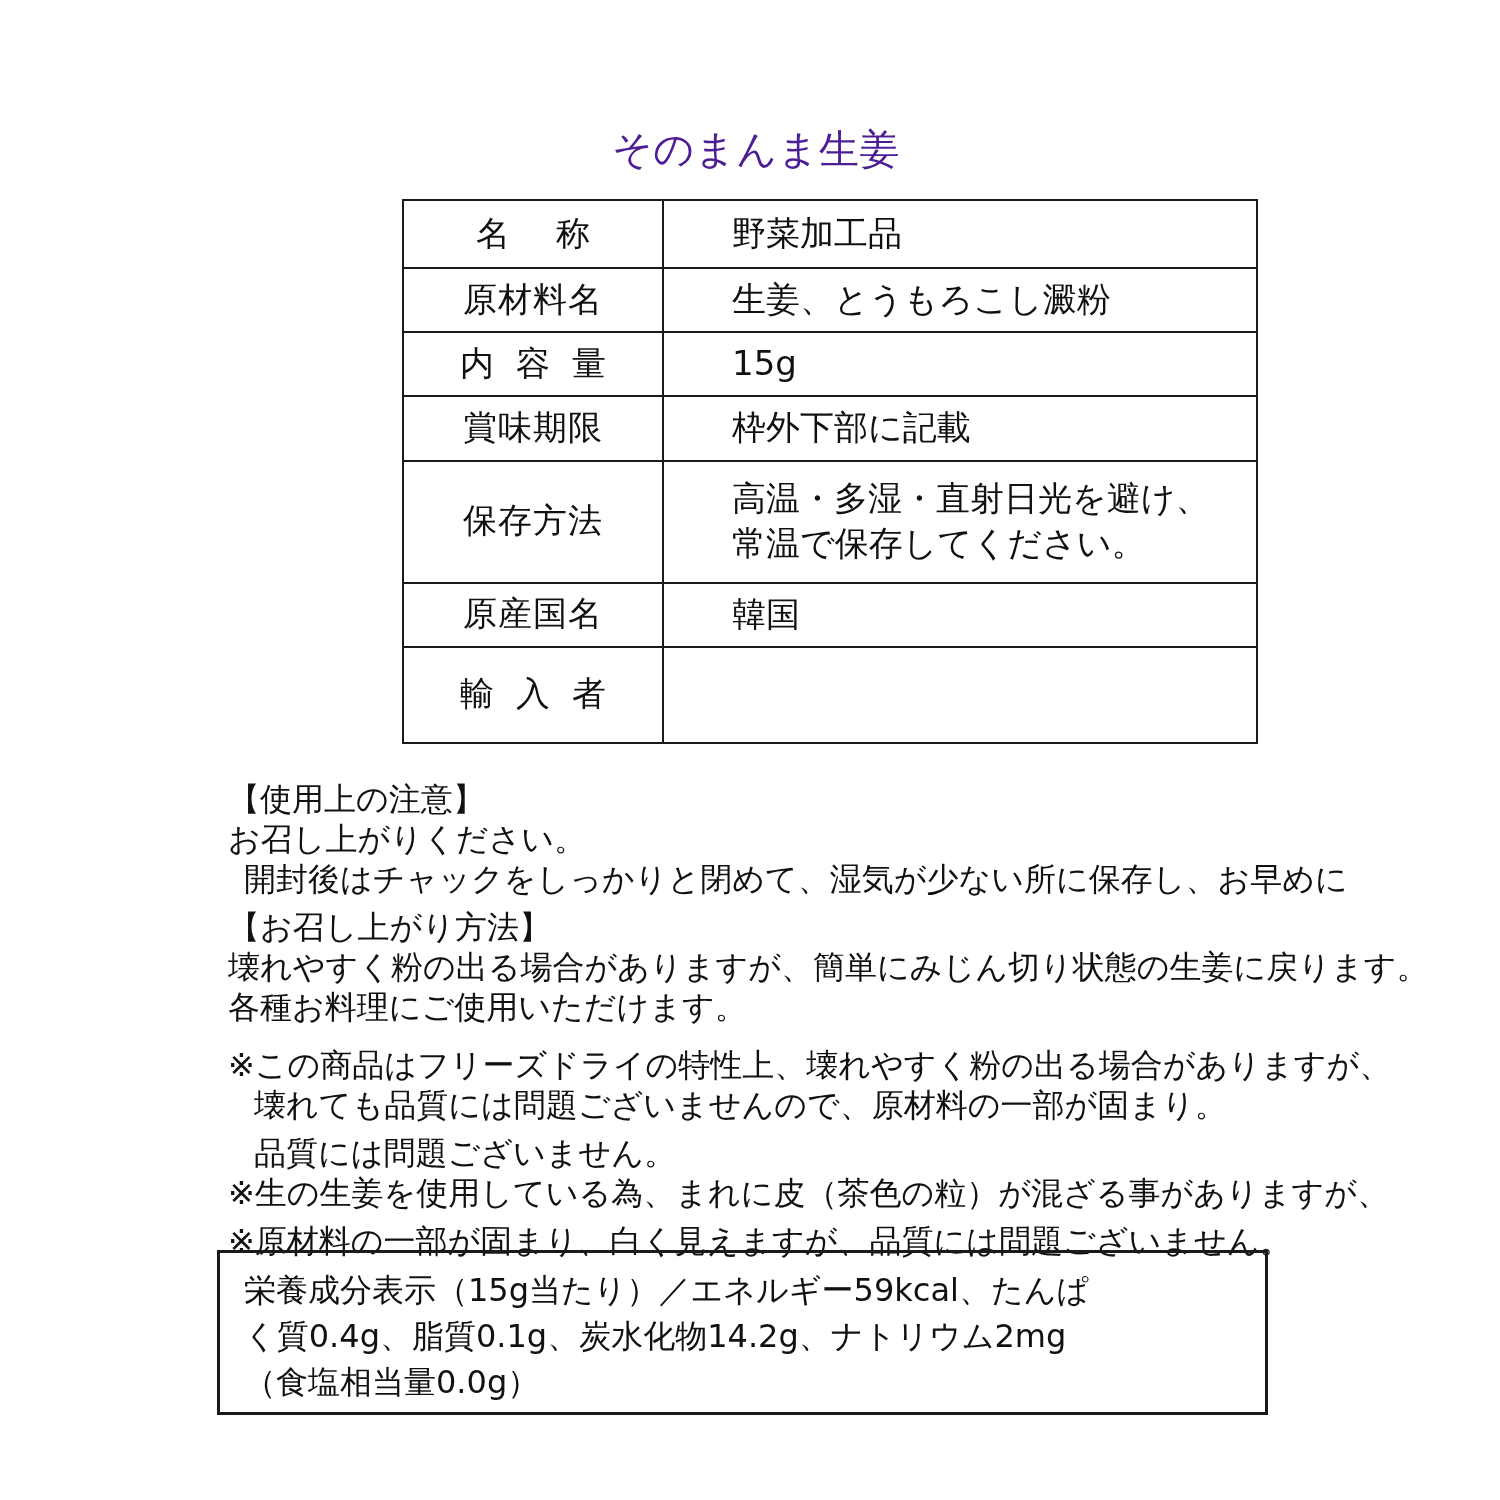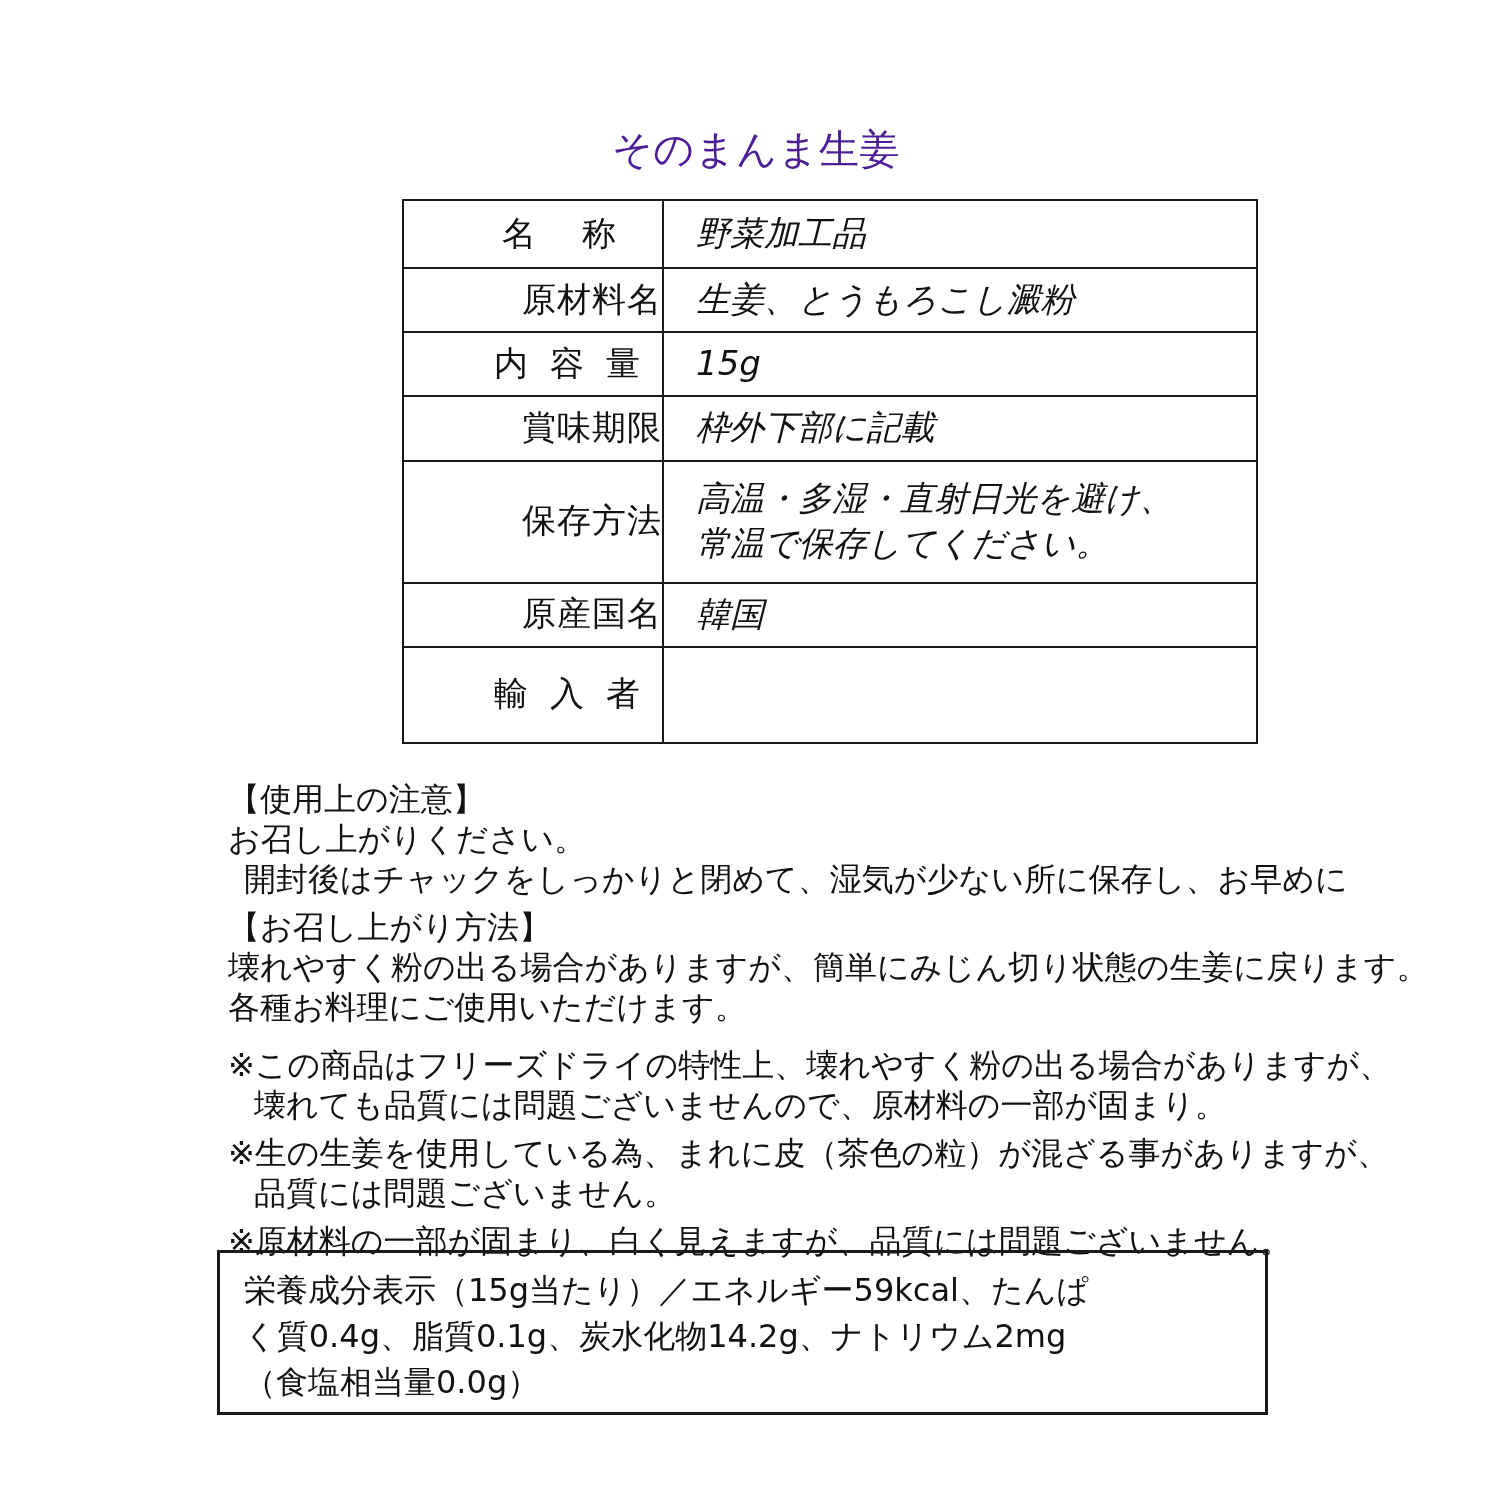--- a/index.html
+++ b/index.html
@@ -48,31 +48,30 @@
     table-layout: fixed;
   }
   .spec-table td {
     border: 2px solid #1a1a1a;
     padding: 0;
     vertical-align: middle;
     color: #111111;
   }
   .spec-table td.label-cell {
     width: 258px;
-    text-align: right;
+    text-align: center;
     font-size: 34px;
     line-height: 1.2;
     padding: 8px 0 10px 0;
   }
   .spec-table td.value-cell {
     text-align: left;
     font-size: 34px;
     line-height: 1.3;
-    padding: 8px 0 10px 32px;
-    font-style: italic;
+    padding: 8px 0 10px 68px;
   }
   .label-inner {
     display: inline-block;
     white-space: pre;
   }
   .label-spread-2 { letter-spacing: 46px; padding-left: 46px; }
   .label-spread-3 { letter-spacing: 22px; padding-left: 22px; }
   .label-spread-0 { letter-spacing: 1px; }
 
   .value-line { display: block; white-space: pre; }
@@ -222,22 +221,22 @@
     <div class="block-gap-md"></div>
 
     <div class="note-block">
       <span class="note-line">※この商品はフリーズドライの特性上、壊れやすく粉の出る場合がありますが、</span>
       <span class="note-line indent-2">壊れても品質には問題ございませんので、原材料の一部が固まり。</span>
     </div>
 
     <div class="block-gap-sm"></div>
 
     <div class="note-block">
+      <span class="note-line indent-2">品質には問題ございません。</span>
       <span class="note-line">※生の生姜を使用している為、まれに皮（茶色の粒）が混ざる事がありますが、</span>
-      <span class="note-line indent-2">品質には問題ございません。</span>
     </div>
 
     <div class="block-gap-sm"></div>
 
     <div class="note-block">
       <span class="note-line">※原材料の一部が固まり、白く見えますが、品質には問題ございません。</span>
     </div>
 
   </div>
 

